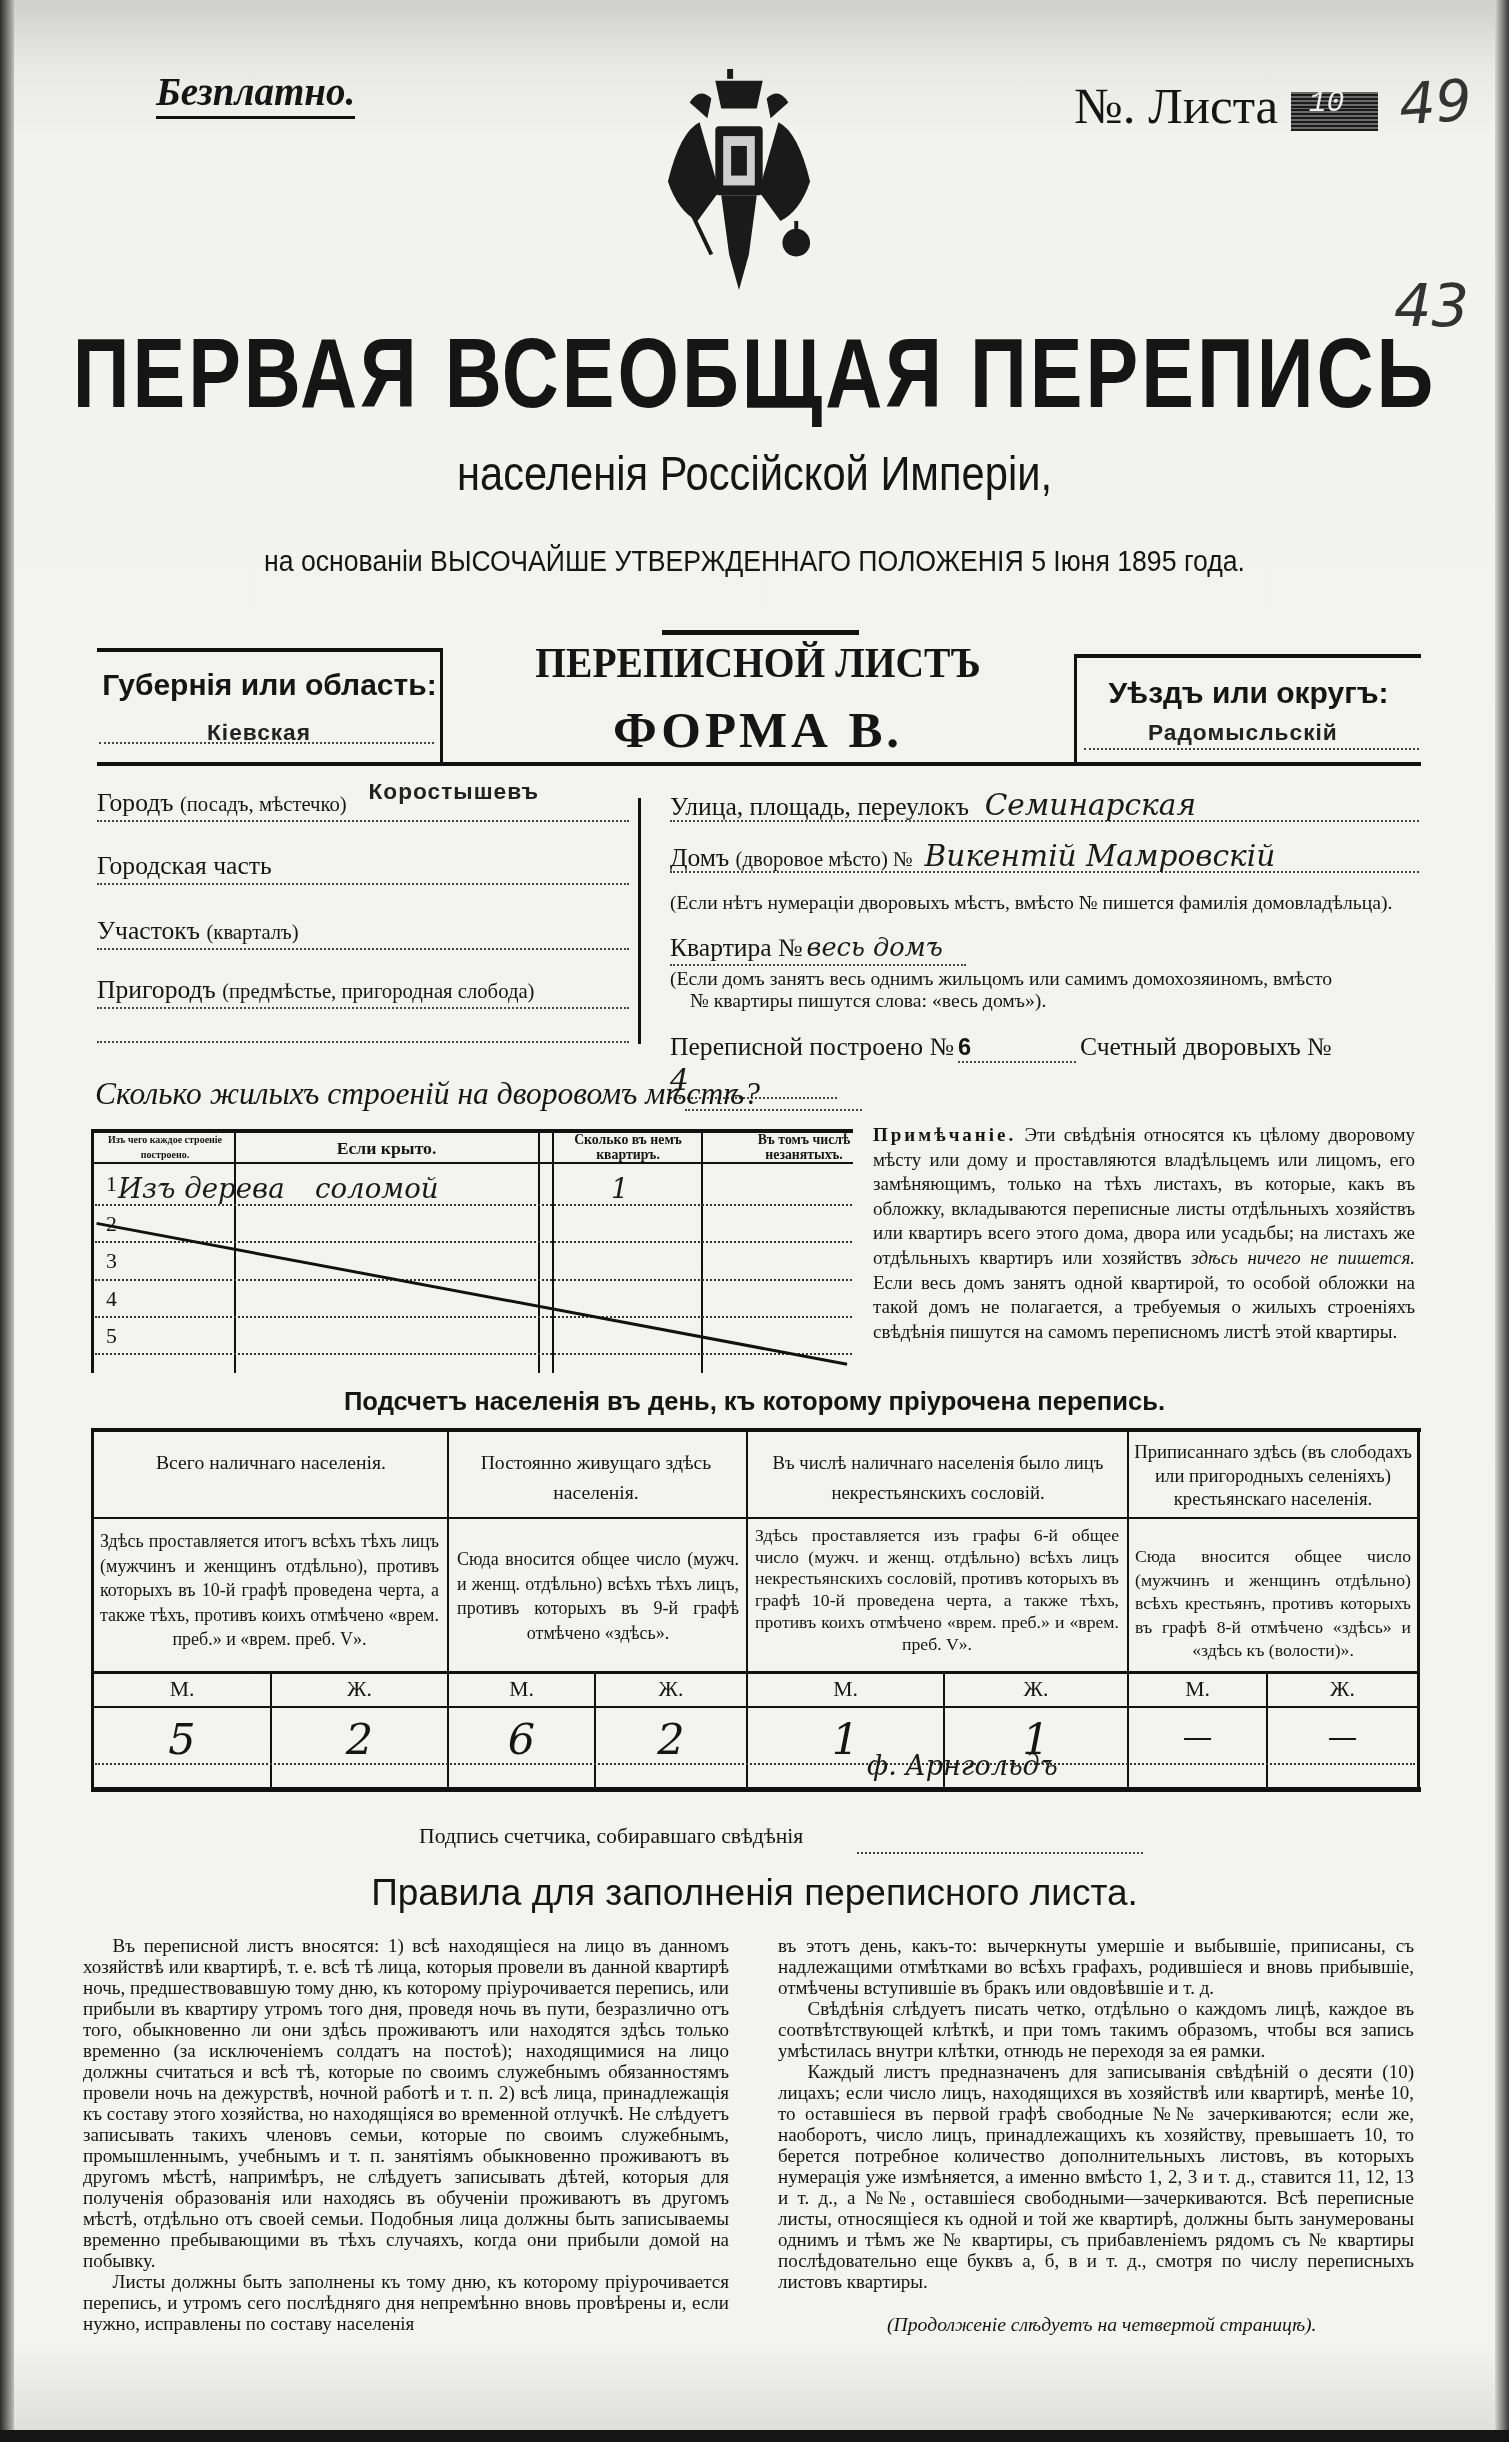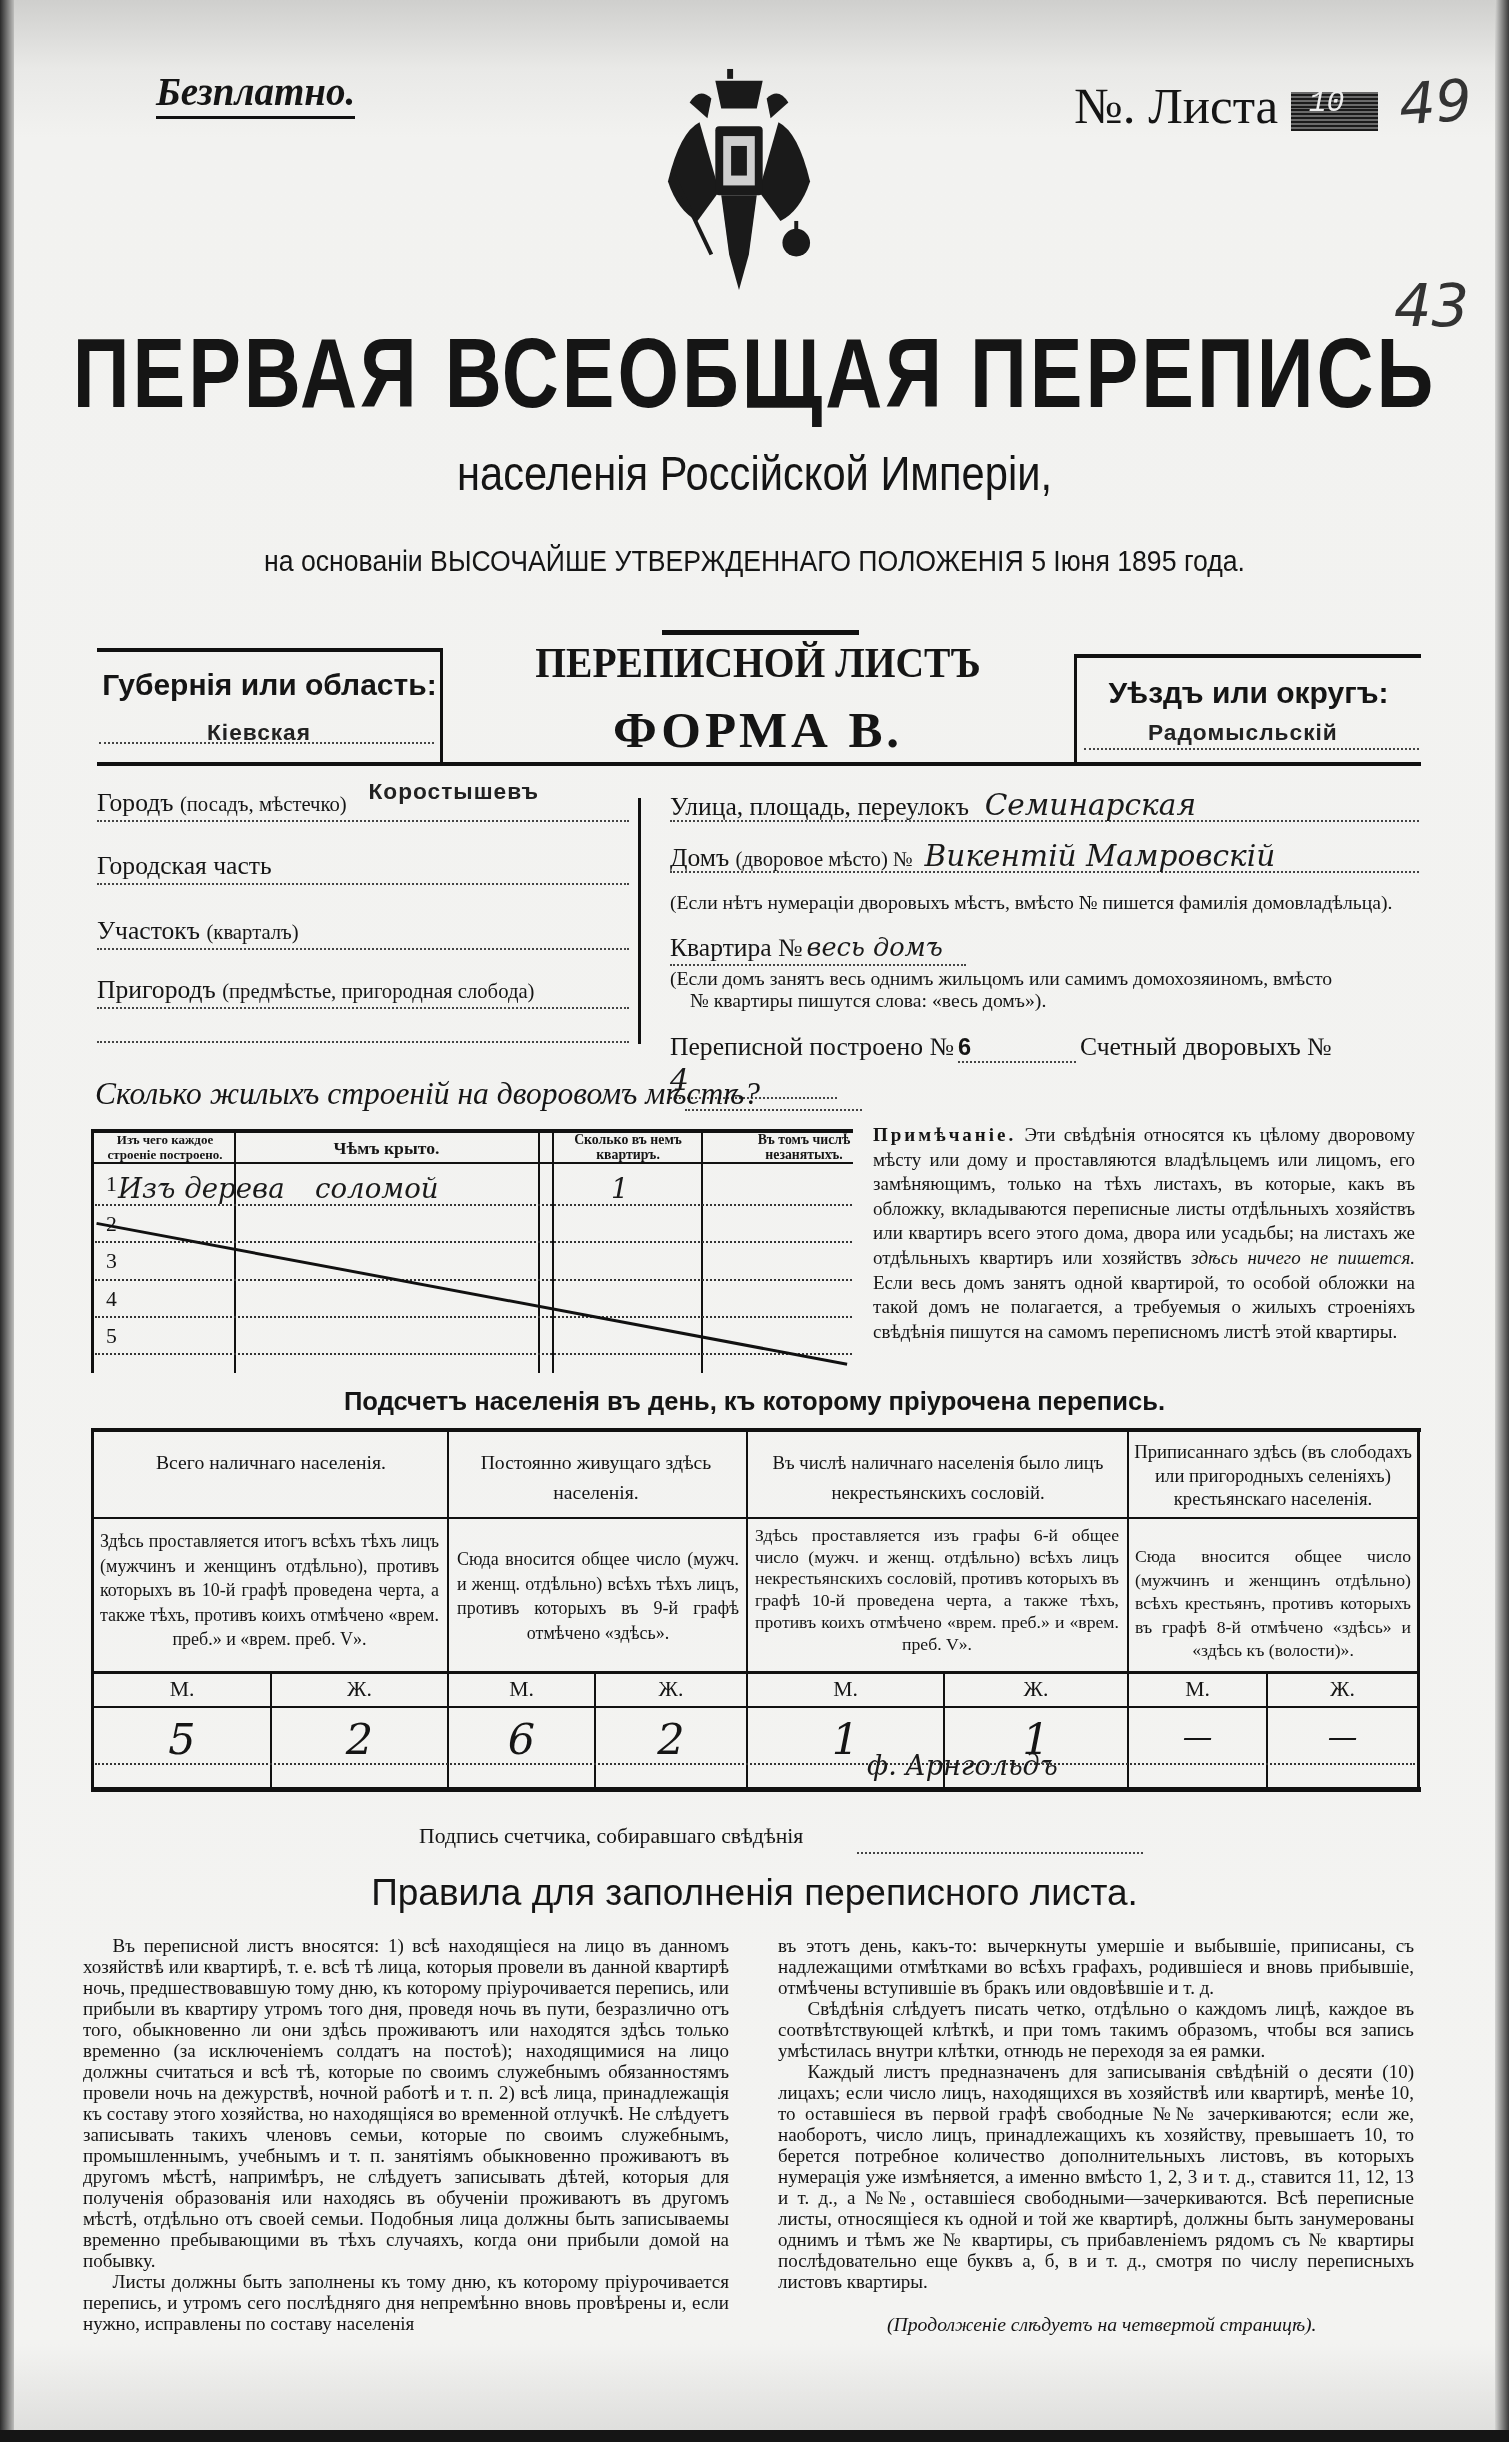--- a/index.html
+++ b/index.html
@@ -175,22 +175,22 @@
   <div class="abs dots" style="left:685px;top:1093px;width:177px;height:15.8px;"></div>
 
   <div class="tbl-line" style="left:91px;top:1129px;width:762px;height:3.9px;"></div>
   <div class="tbl-line" style="left:91px;top:1129px;width:3px;height:244px;"></div>
   <div class="tbl-line" style="left:234px;top:1133px;width:2px;height:240px;"></div>
   <div class="tbl-line" style="left:538px;top:1133px;width:2px;height:240px;"></div>
   <div class="tbl-line" style="left:552px;top:1133px;width:2px;height:240px;"></div>
   <div class="tbl-line" style="left:701px;top:1133px;width:2px;height:240px;"></div>
   <div class="tbl-line" style="left:94px;top:1162px;width:759px;height:2px;"></div>
 
-  <div class="th" style="left:95px;top:1133px;width:140px;font-size:13px;line-height:14.8px;">Изъ чего каждое строеніе построено.</div>
-  <div class="th" style="left:236px;top:1139px;width:301px;font-size:17.7px;">Чѣмъ крыто.</div>
+  <div class="th" style="left:95px;top:1133px;width:140px;font-size:10px;line-height:14.8px;">Изъ чего каждое строеніе построено.</div>
+  <div class="th" style="left:236px;top:1139px;width:301px;font-size:17.7px;">Если крыто.</div>
   <div class="th" style="left:554px;top:1133px;width:148px;font-size:13.8px;line-height:14.8px;">Сколько въ немъ квартиръ.</div>
   <div class="th" style="left:703px;top:1133px;width:148px;font-size:13.8px;line-height:14.8px;padding-left:27px;">Въ томъ числѣ незанятыхъ.</div>
 
   <div id="bldg-rows">
     <div class="abs" style="left:0;top:1164px;">
       <div class="rownum" style="left:106px;top:7.9px;">1</div>
       <div class="abs hand" style="left:118px;top:7.9px;font-size:27.6px;white-space:nowrap;">Изъ дерева</div>
       <div class="abs hand" style="left:315px;top:7.9px;font-size:27.6px;white-space:nowrap;">соломой</div>
       <div class="abs hand" style="left:611px;top:7.9px;font-size:27.6px;">1</div>
       <div class="abs hand" style="left:759px;top:7.9px;font-size:27.6px;"></div>

